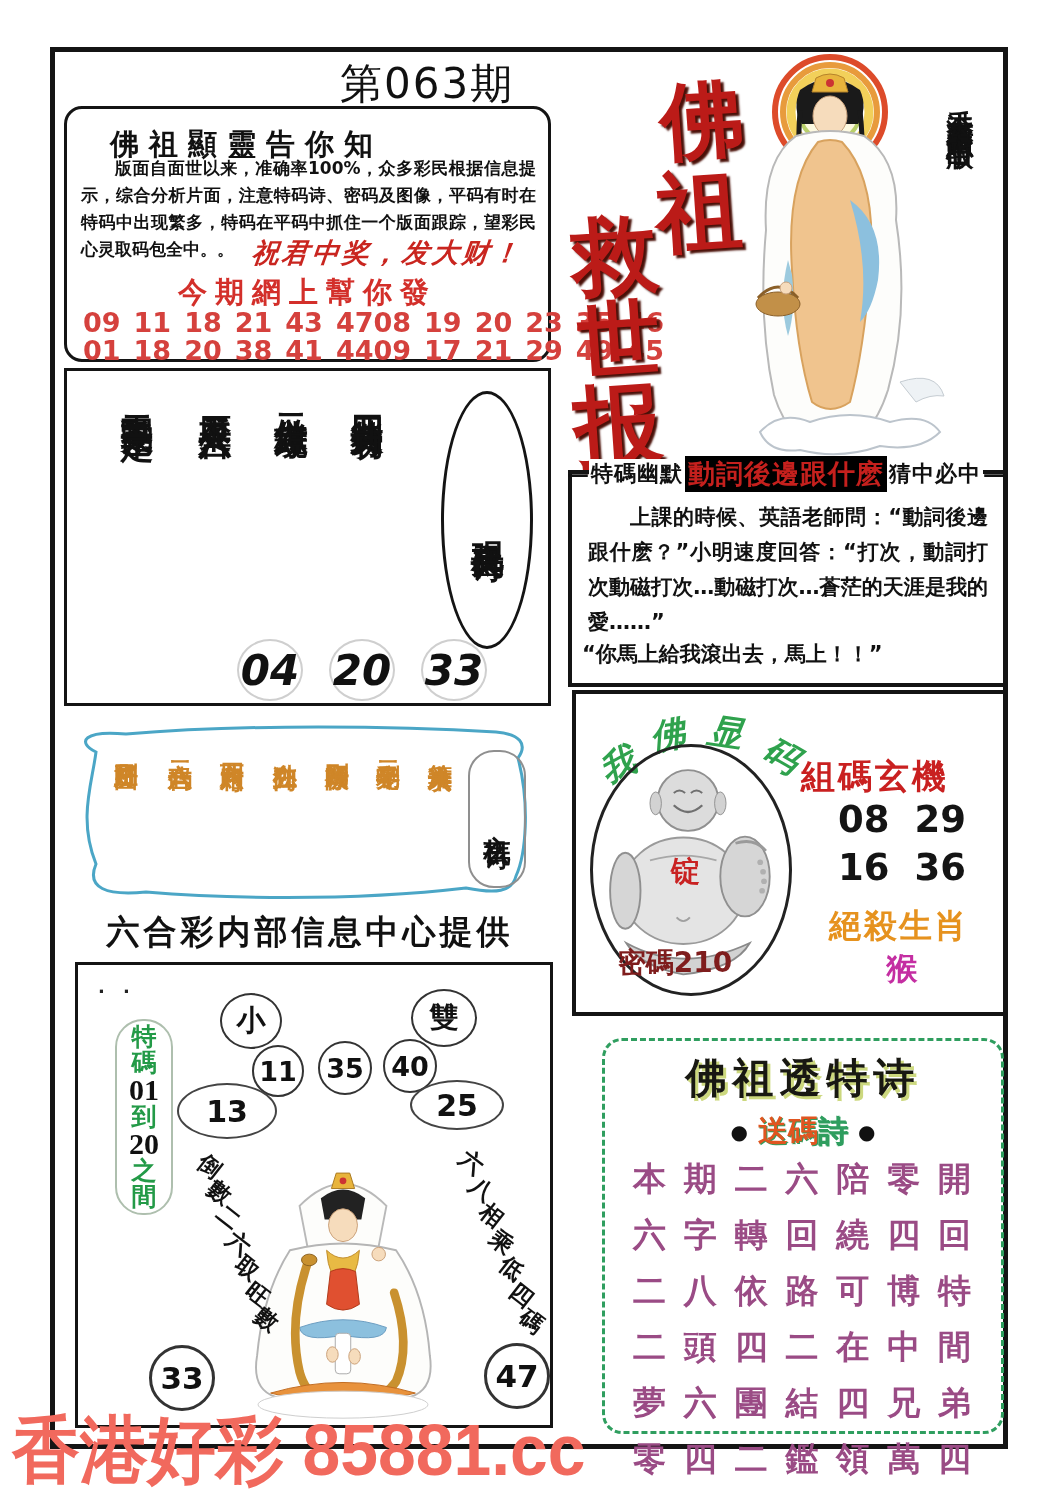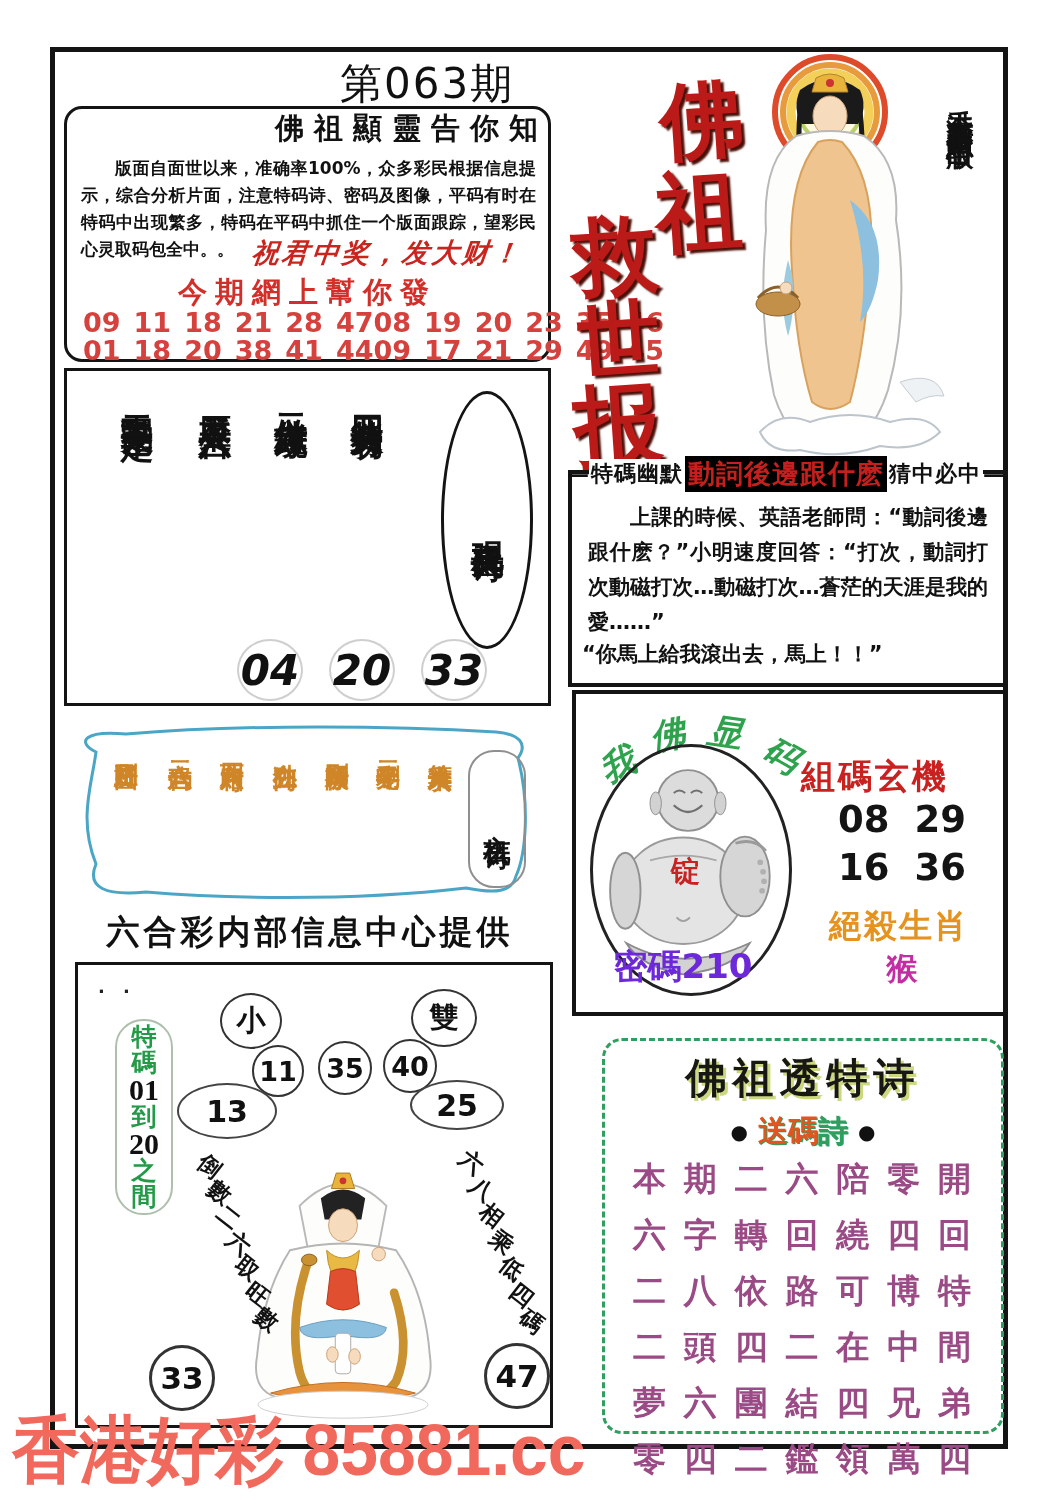--- a/index.html
+++ b/index.html
@@ -8,21 +8,21 @@
   .abs{position:absolute;}
   .ctr{text-align:center;}
   .vtext{writing-mode:vertical-rl;text-orientation:upright;}
 
   #page-border{left:50px;top:47px;width:948px;height:1392px;border:5px solid #141414;}
 
   #issue{left:340px;top:56px;width:180px;font-size:42px;font-weight:400;text-align:left;letter-spacing:2px;}
 
   
   #notice-box{left:64px;top:106px;width:481px;height:250px;border:3px solid #141414;border-radius:18px;}
-  #notice-title{left:0;top:0;width:100%;font-size:29px;font-weight:800;letter-spacing:10px;text-align:right;}
+  #notice-title{left:0;top:16px;width:100%;font-size:29px;font-weight:800;letter-spacing:10px;text-align:left;padding-left:43px;}
   #notice-body{left:14px;top:46px;width:455px;font-size:17px;font-weight:700;line-height:27px;text-align:justify;text-indent:2em;}
   #notice-wish{right:26px;top:126px;font-size:27px;font-weight:800;font-style:italic;color:#c9251f;letter-spacing:3px;transform:skewX(-6deg);}
   #notice-sub{left:0;top:164px;width:100%;text-align:center;font-size:29px;font-weight:800;color:#d32f2a;letter-spacing:8px;}
   .numrow{position:absolute;left:16px;width:452px;display:flex;justify-content:space-between;font-size:27px;font-weight:800;color:#d5413d;}
   .numgrp{display:flex;gap:13px;}
   #numrow0{top:198px;} #numrow1{top:226px;}
 
   
   #lingma-box{left:64px;top:368px;width:481px;height:332px;border:3px solid #141414;}
   .vcol{position:absolute;writing-mode:vertical-rl;text-orientation:upright;font-size:33px;font-weight:800;line-height:40px;letter-spacing:2px;top:18px;height:260px;}
@@ -69,21 +69,21 @@
   #humor-t1,#humor-t2{font-size:22px;letter-spacing:1px;}
   #humor-red{font-size:27px;color:#c5201d;letter-spacing:1px;font-weight:800;background:#000000;padding:0 3px;}
   #humor-p1{left:16px;top:26px;width:400px;font-size:21px;font-weight:700;line-height:35px;text-indent:2em;text-align:justify;}
   #humor-p2{left:10px;top:166px;width:410px;font-size:21px;font-weight:700;}
 
   
   #buddha-box{left:572px;top:690px;width:428px;height:318px;border:4px solid #141414;}
   .arc-char{position:absolute;color:#2fa24d;font-size:35px;font-weight:800;font-style:italic;}
   #buddha-oval{left:14px;top:50px;width:196px;height:246px;border:3px solid #222;border-radius:50%;overflow:hidden;}
   #belly-char{left:95px;top:158px;font-size:29px;font-weight:800;color:#c92222;}
-  #mima{left:32px;top:250px;width:150px;text-align:center;font-size:34px;font-weight:700;color:#6d28d9;}
+  #mima{left:24px;top:250px;width:150px;text-align:center;font-size:28px;font-weight:700;color:#7f1d1d;}
   #zuma-title{left:225px;top:60px;width:195px;font-size:34px;font-weight:800;color:#c92020;letter-spacing:3px;}
   .zuma-row{position:absolute;left:262px;width:128px;display:flex;justify-content:space-between;font-size:37px;font-weight:800;color:#141414;}
   #zuma-r0{top:104px;} #zuma-r1{top:152px;}
   #juesha{left:218px;top:210px;width:210px;text-align:center;font-size:33px;font-weight:800;color:#e6921e;letter-spacing:2px;}
   #zodiac{left:262px;top:254px;width:128px;text-align:center;font-size:31px;font-weight:800;color:#c42ea2;}
 
   
   #poem-box{left:602px;top:1038px;width:396px;height:390px;border:3px dashed #2f9e5f;border-radius:20px;}
   #poem-title{left:0;top:10px;width:100%;text-align:center;font-size:41px;font-weight:800;letter-spacing:6px;color:#181812;
               text-shadow:3px 3px 0 #ccd87e;}
@@ -110,21 +110,21 @@
     <div class="abs" id="notice-title">佛祖顯靈告你知</div>
     <div class="abs" id="notice-body">版面自面世以来，准确率100%，众多彩民根据信息提示，综合分析片面，注意特码诗、密码及图像，平码有时在特码中出现繁多，特码在平码中抓住一个版面跟踪，望彩民心灵取码包全中。。</div>
     <div class="abs" id="notice-wish">祝君中奖，发大财！</div>
     <div class="abs" id="notice-sub">今期網上幫你發</div>
     <div class="numrow" id="numrow0">
         <span class="numgrp">
           <span>09</span>
           <span>11</span>
           <span>18</span>
           <span>21</span>
-          <span>28</span>
+          <span>43</span>
           <span>47</span>
         </span>
         <span class="numgrp">
           <span>08</span>
           <span>19</span>
           <span>20</span>
           <span>23</span>
           <span>35</span>
           <span>46</span>
         </span>

